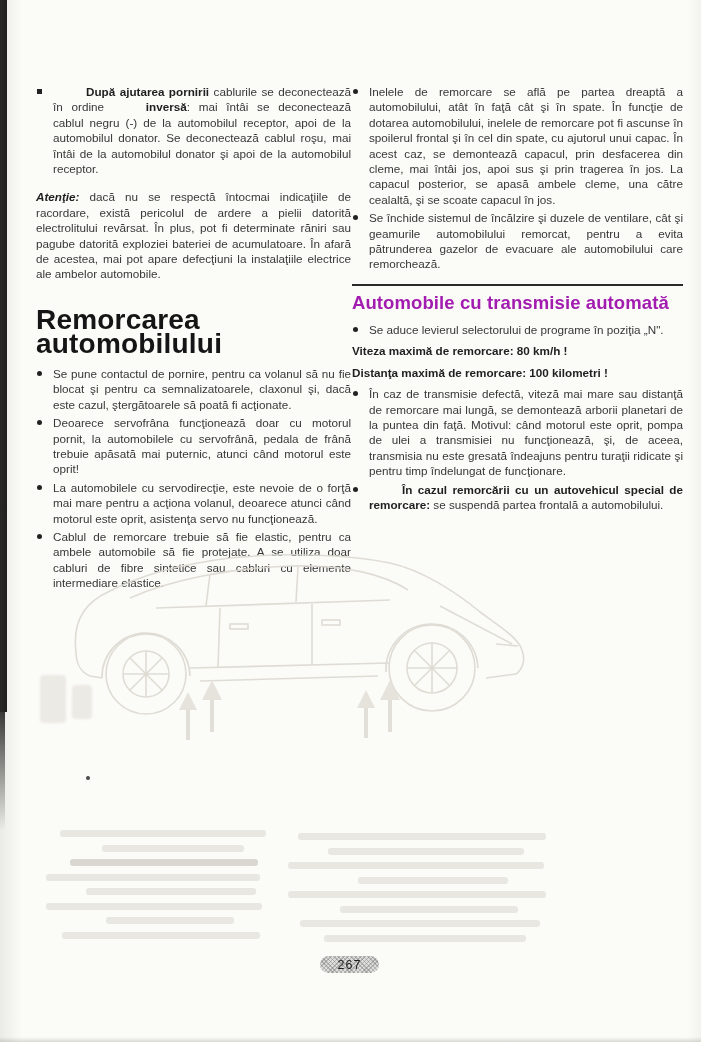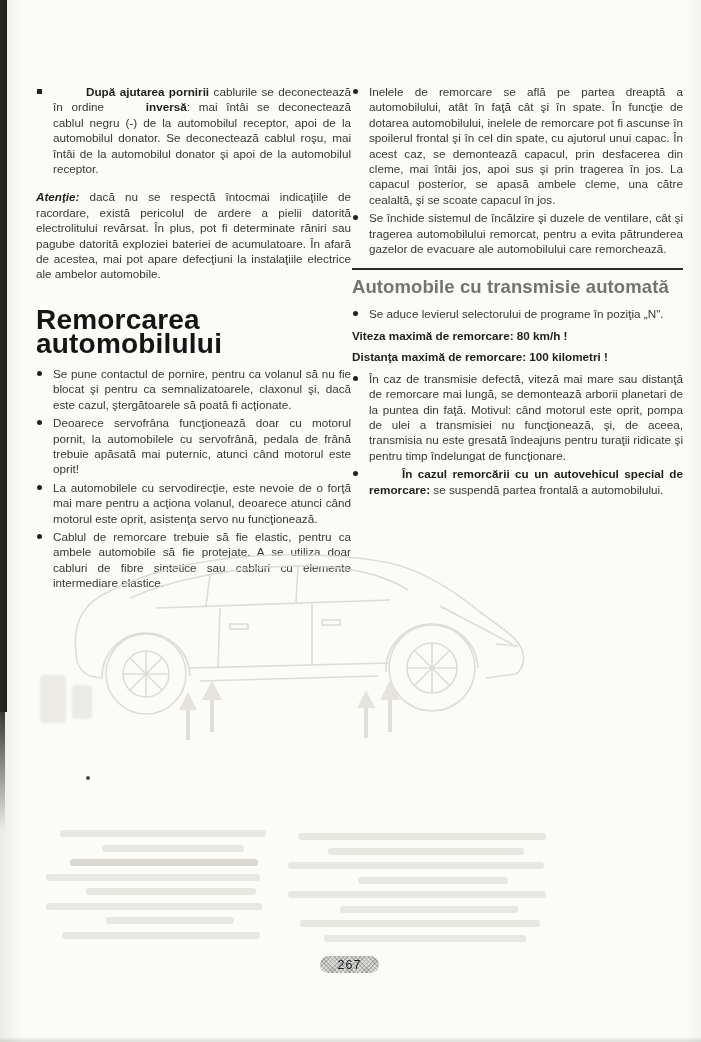--- a/index.html
+++ b/index.html
@@ -31,21 +31,21 @@
   .marker.square::before{content:"";position:absolute;left:1px;top:5px;width:5px;height:5px;background:#222;}
   .marker.dot::before{content:"";position:absolute;left:1px;top:5px;width:5px;height:5px;border-radius:50%;background:#222;}
   .li-text{flex:1;}
 
   b{color:#1f1f1f;padding-left:33px;}
   .attention{margin-top:13px;margin-bottom:26px;}
   .attention .lead{font-weight:bold;font-style:italic;color:#1f1f1f;}
 
   .h1{font-size:28px;font-weight:bold;color:#151515;letter-spacing:.2px;
       margin:14px 0 10px 0;text-align:left;line-height:24px;}
-  .h2{font-size:18.5px;font-weight:bold;color:#737373;letter-spacing:.1px;
+  .h2{font-size:18.5px;font-weight:bold;color:#a21caf;letter-spacing:.1px;
       margin:6px 0 8px 0;text-align:left;line-height:22px;}
   .rule{border:none;border-top:2px solid #2a2a2a;margin:12px 0 0 0;}
 
   .bold-line{font-weight:bold;color:#1f1f1f;margin:6px 0 6px 0;text-align:left;}
 
   
   .figure{position:absolute;left:60px;top:550px;width:480px;height:205px;}
   .figure svg{display:block;}
   .ghost-blob{position:absolute;background:#eceae4;border-radius:4px;filter:blur(1px);}
   .speck{position:absolute;left:86px;top:776px;width:4px;height:4px;border-radius:50%;background:#4a4a4a;}
@@ -107,21 +107,21 @@
     </div>
   </div>
 
   <div class="col col-right">
     <div class="li">
       <span class="marker dot"></span>
       <span class="li-text">Inelele de remorcare se află pe partea dreaptă a automobilului, atât în faţă cât şi în spate. În funcţie de dotarea automobilului, inelele de remorcare pot fi ascunse în spoilerul frontal şi în cel din spate, cu ajutorul unui capac. În acest caz, se demontează capacul, prin desfacerea din cleme, mai întâi jos, apoi sus şi prin tragerea în jos. La capacul posterior, se apasă ambele cleme, una către cealaltă, şi se scoate capacul în jos.</span>
     </div>
     <div class="li">
       <span class="marker dot"></span>
-      <span class="li-text">Se închide sistemul de încălzire şi duzele de ventilare, cât şi tragerea automobilului remorcat, pentru a evita pătrunderea gazelor de evacuare ale automobilului care remorchează.</span>
+      <span class="li-text">Se închide sistemul de încălzire şi duzele de ventilare, cât şi geamurile automobilului remorcat, pentru a evita pătrunderea gazelor de evacuare ale automobilului care remorchează.</span>
     </div>
 
     <hr class="rule">
     <div class="h2">Automobile cu transmisie automată</div>
 
     <div class="li">
       <span class="marker dot"></span>
       <span class="li-text">Se aduce levierul selectorului de programe în poziţia „N".</span>
     </div>
 

